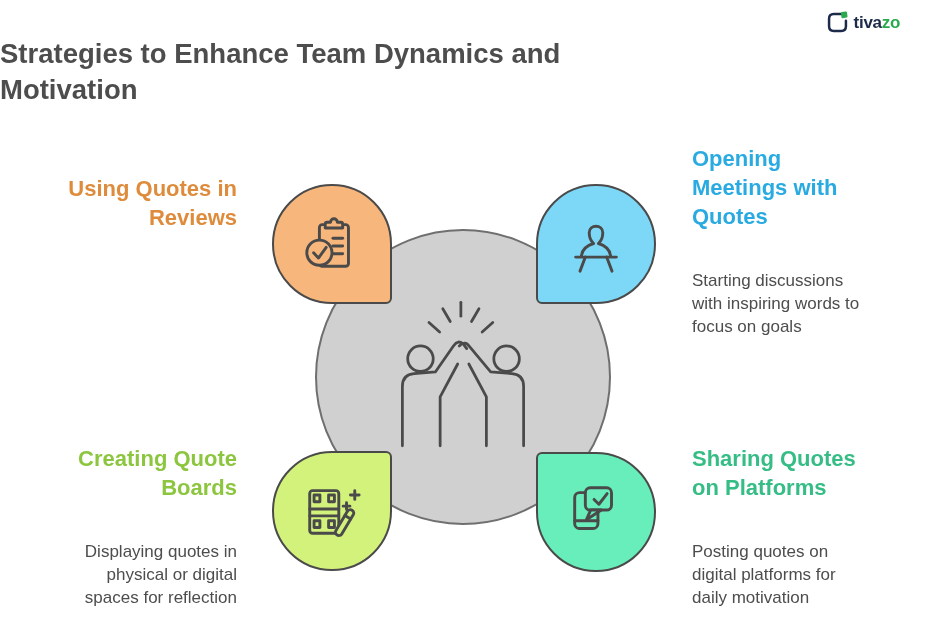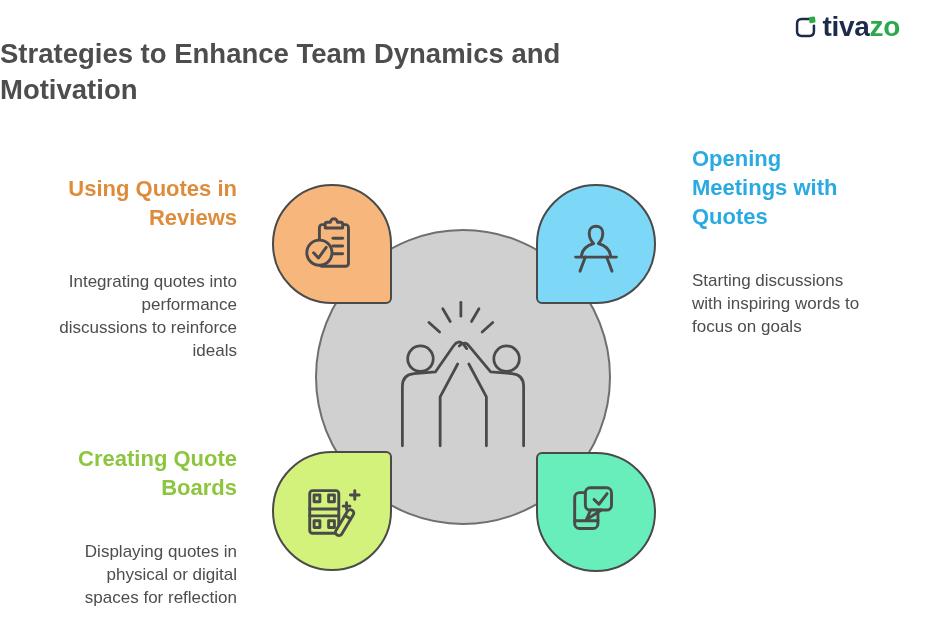--- a/index.html
+++ b/index.html
@@ -1,21 +1,21 @@
 <!DOCTYPE html>
 <html style="--ink: #4A4A4A; --title-ink: #4D4D4D; --body-ink: #4D4D4D; --heading-orange: #DE8C3C; --heading-blue: #29ABE2; --heading-lime: #8CC63F; --heading-emerald: #36BD86; --pod-orange: #F7B77C; --pod-blue: #7DD7F6; --pod-lime: #D3F27B; --pod-mint: #67EEBB; --circle-fill: #D0D0D0; --circle-stroke: #6F6F6F; --logo-navy: #1C2B4A; --logo-green: #2BA94D;"><head>
 <meta charset="utf-8">
 <style>
   html,body{margin:0;padding:0;background:#ffffff;}
   body{width:929px;height:630px;font-family:"Liberation Sans",sans-serif;}
   .canvas{position:relative;width:929px;height:630px;background:#fff;overflow:hidden;}
 
   
   .logo{position:absolute;top:11px;right:29px;display:flex;align-items:center;gap:5px;}
-  .brand{font-size:28px;font-weight:bold;color:var(--logo-navy);letter-spacing:-0.3px;}
+  .brand{font-size:17px;font-weight:bold;color:var(--logo-navy);letter-spacing:-0.3px;}
   .brand .suffix{color:var(--logo-green);}
 
   
   .title{position:absolute;top:36px;left:0;width:100%;margin:0;text-align:left;
          font-size:27.5px;line-height:36px;font-weight:bold;color:var(--title-ink);
          white-space:pre-line;}
 
   
   .circle{position:absolute;left:315px;top:229px;width:296px;height:296px;border-radius:50%;
           background:var(--circle-fill);border:2px solid var(--circle-stroke);
@@ -127,37 +127,40 @@
       <line class="ik" x1="10" y1="41" x2="34" y2="41"></line>
       <rect class="ik f-mi" x="21" y="7" width="27" height="23" rx="5"></rect>
       <path class="ik f-mi" d="M26.5,30 L22,40 L37.5,30 Z"></path>
       <polyline class="ik" points="30,19 35,24 43.5,13"></polyline>
     </svg>
   </div>
 
   <section class="txt txt-tl">
     <h2>Using Quotes in
 Reviews</h2>
-    <p>Integrating quotes into
-performance
-discussions to reinforce
-ideals</p>
   </section>
 
   <section class="txt txt-bl">
     <h2>Creating Quote
 Boards</h2>
     <p>Displaying quotes in
 physical or digital
 spaces for reflection</p>
   </section>
 
   <section class="txt txt-tr">
     <h2>Opening
 Meetings with
 Quotes</h2>
     <p>Starting discussions
 with inspiring words to
 focus on goals</p>
   </section>
 
+  <section class="txt txt-br">
+    <h2>Sharing Quotes
+on Platforms</h2>
+    <p>Posting quotes on
+digital platforms for
+daily motivation</p>
+  </section>
 
 </div>
 
 </body></html>

